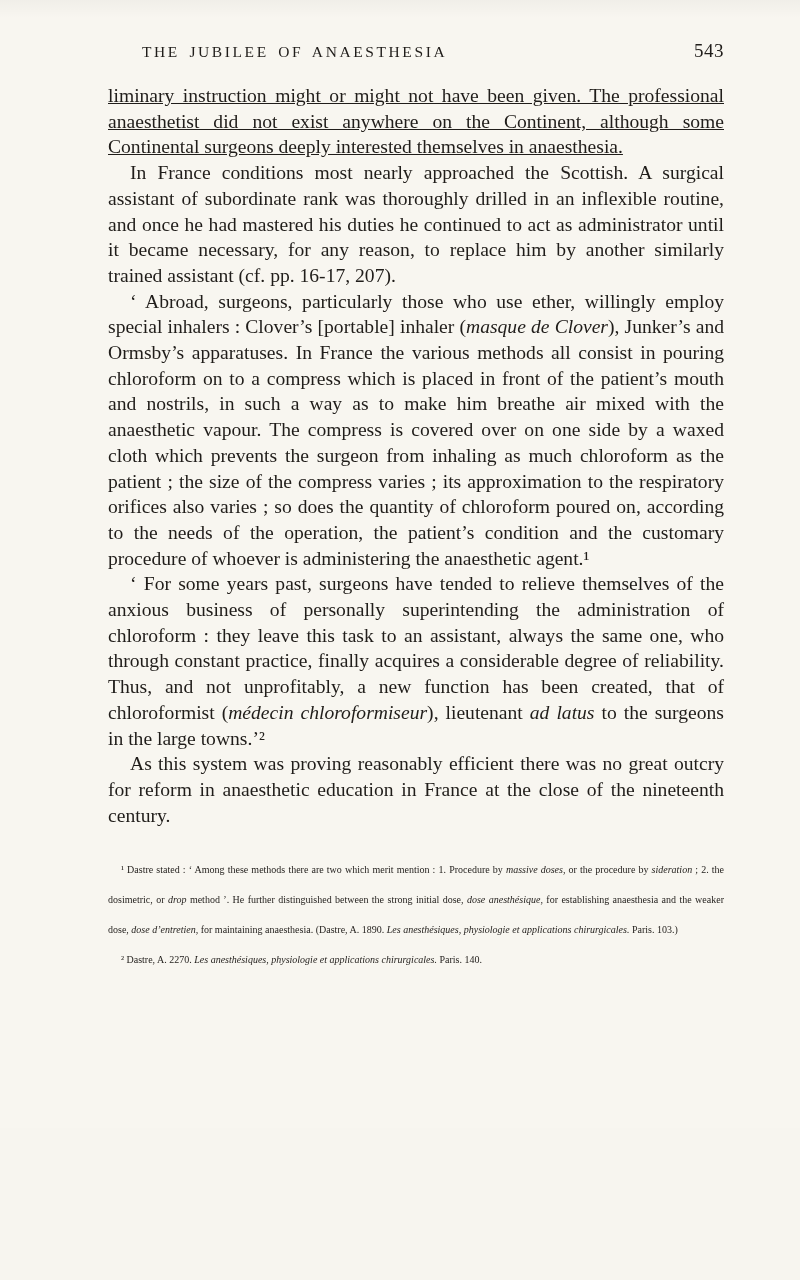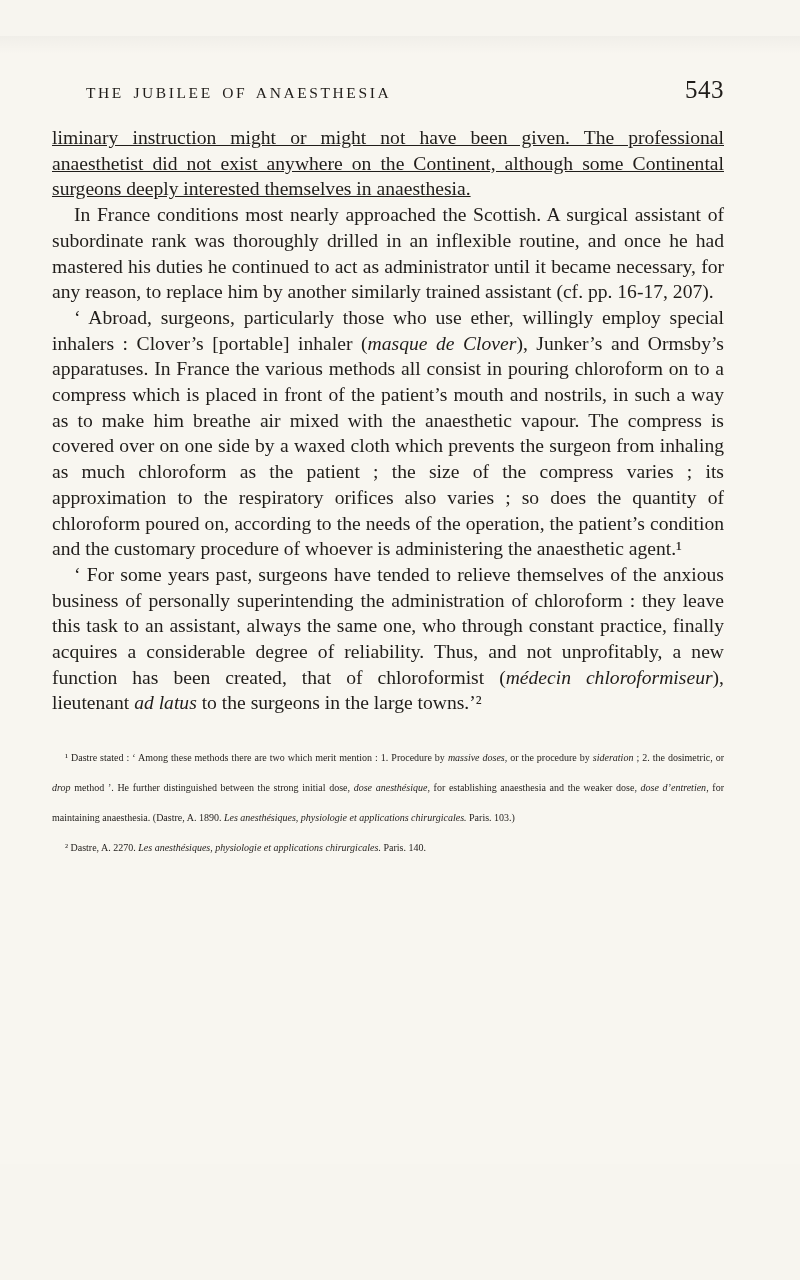--- a/index.html
+++ b/index.html
@@ -12,40 +12,39 @@
     background: #f7f5ef;
     color: #201d1a;
     font-family: "Liberation Serif", "DejaVu Serif", serif;
     box-sizing: border-box;
     overflow: hidden;
   }
   .page {
     box-sizing: border-box;
     width: 800px;
     height: 1128px;
-    padding: 40px 76px 0 52px;
+    padding: 40px 76px 0 108px;
     background:
       linear-gradient(180deg, rgba(0,0,0,0.03), rgba(0,0,0,0) 18px),
       #f8f6f0;
-    margin-top: 36px;
   }
   .running-head {
     display: flex;
     align-items: baseline;
     white-space: nowrap;
   }
   .running-title {
     flex: 1;
     padding-left: 34px;
     font-size: 15.5px;
     letter-spacing: 2.6px;
     word-spacing: 3px;
   }
   .folio {
-    font-size: 25px;
+    font-size: 19px;
     letter-spacing: 0.5px;
   }
   .body-text {
     margin-top: 21px;
     font-size: 19.6px;
     line-height: 25.7px;
     text-align: justify;
     text-justify: inter-word;
   }
   .body-text p {
@@ -77,20 +76,21 @@
   <div class="running-head">
     <span class="running-title">THE JUBILEE OF ANAESTHESIA</span>
     <span class="folio">543</span>
   </div>
 
   <div class="body-text">
     <p class="noindent"><span>liminary instruction might or might not have been given.  The professional anaesthetist did not exist anywhere on the Continent, although some Continental surgeons deeply interested themselves in anaesthesia.</span></p>
     <p><span>In France conditions most nearly approached the Scottish. A surgical assistant of subordinate rank was thoroughly drilled in an inflexible routine, and once he had mastered his duties he continued to act as administrator until it became necessary, for any reason, to replace him by another similarly trained assistant (cf. pp. 16-17, 207).</span></p>
     <p><span>‘ Abroad, surgeons, particularly those who use ether, willingly employ special inhalers : Clover’s [portable] inhaler (</span><i>masque de Clover</i><span>), Junker’s and Ormsby’s apparatuses.  In France the various methods all consist in pouring chloroform on to a compress which is placed in front of the patient’s mouth and nostrils, in such a way as to make him breathe air mixed with the anaesthetic vapour.  The compress is covered over on one side by a waxed cloth which prevents the surgeon from inhaling as much chloroform as the patient ; the size of the compress varies ; its approximation to the respiratory orifices also varies ; so does the quantity of chloroform poured on, according to the needs of the operation, the patient’s condition and the customary procedure of whoever is administering the anaesthetic agent.¹</span></p>
     <p><span>‘ For some years past, surgeons have tended to relieve themselves of the anxious business of personally superintending the administration of chloroform : they leave this task to an assistant, always the same one, who through constant practice, finally acquires a considerable degree of reliability.  Thus, and not unprofitably, a new function has been created, that of chloroformist (</span><i>médecin chloroformiseur</i><span>), lieutenant </span><i>ad latus</i><span> to the surgeons in the large towns.’²</span></p>
+    <p><span>As this system was proving reasonably efficient there was no great outcry for reform in anaesthetic education in France at the close of the nineteenth century.</span></p>
   </div>
 
   <div class="footnotes">
     <p><span>¹ Dastre stated : ‘ Among these methods there are two which merit mention : 1. Procedure by </span><i>massive doses</i><span>, or the procedure by </span><i>sideration</i><span> ; 2. the dosimetric, or </span><i>drop</i><span> method ’.  He further distinguished between the strong initial dose, </span><i>dose anesthésique</i><span>, for establishing anaesthesia and the weaker dose, </span><i>dose d’entretien</i><span>, for maintaining anaesthesia.  (Dastre, A.  1890.  </span><i>Les anesthésiques, physiologie et applications chirurgicales.</i><span>  Paris.  103.)</span></p>
     <p><span>² Dastre, A.  2270.  </span><i>Les anesthésiques, physiologie et applications chirurgicales.</i><span>  Paris. 140.</span></p>
   </div>
 
 </div>
 
 </body></html>

